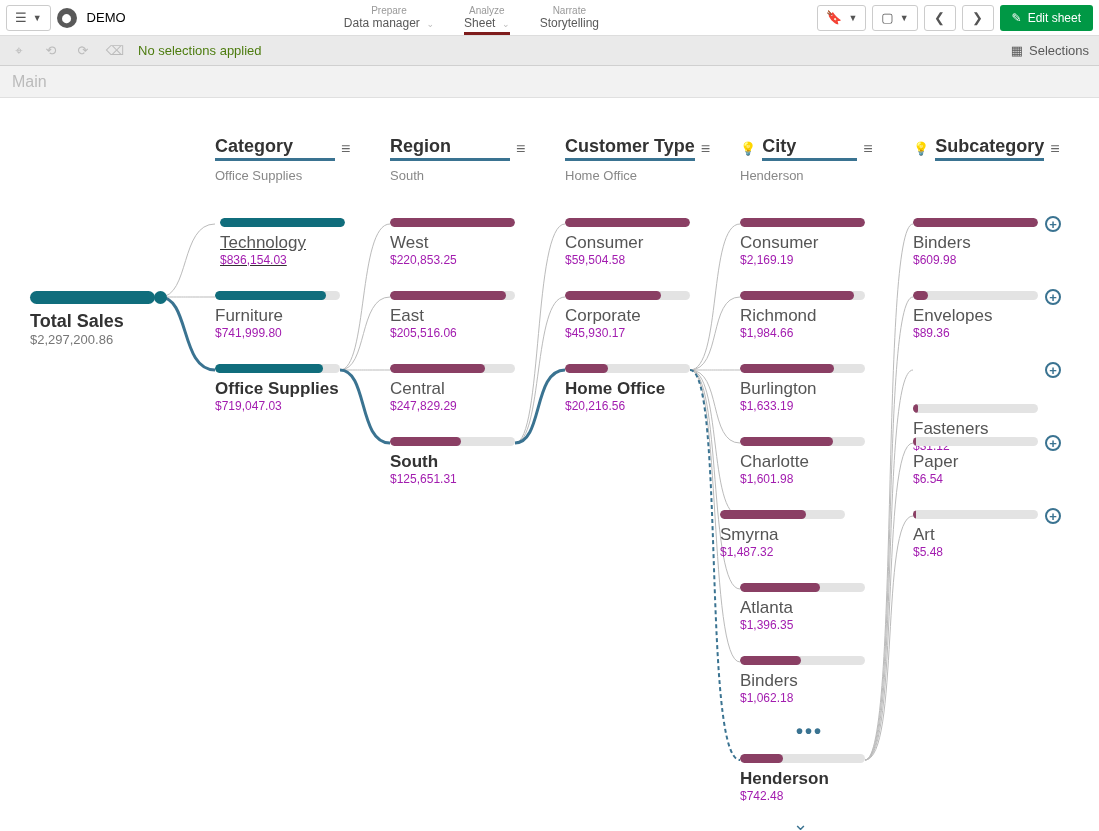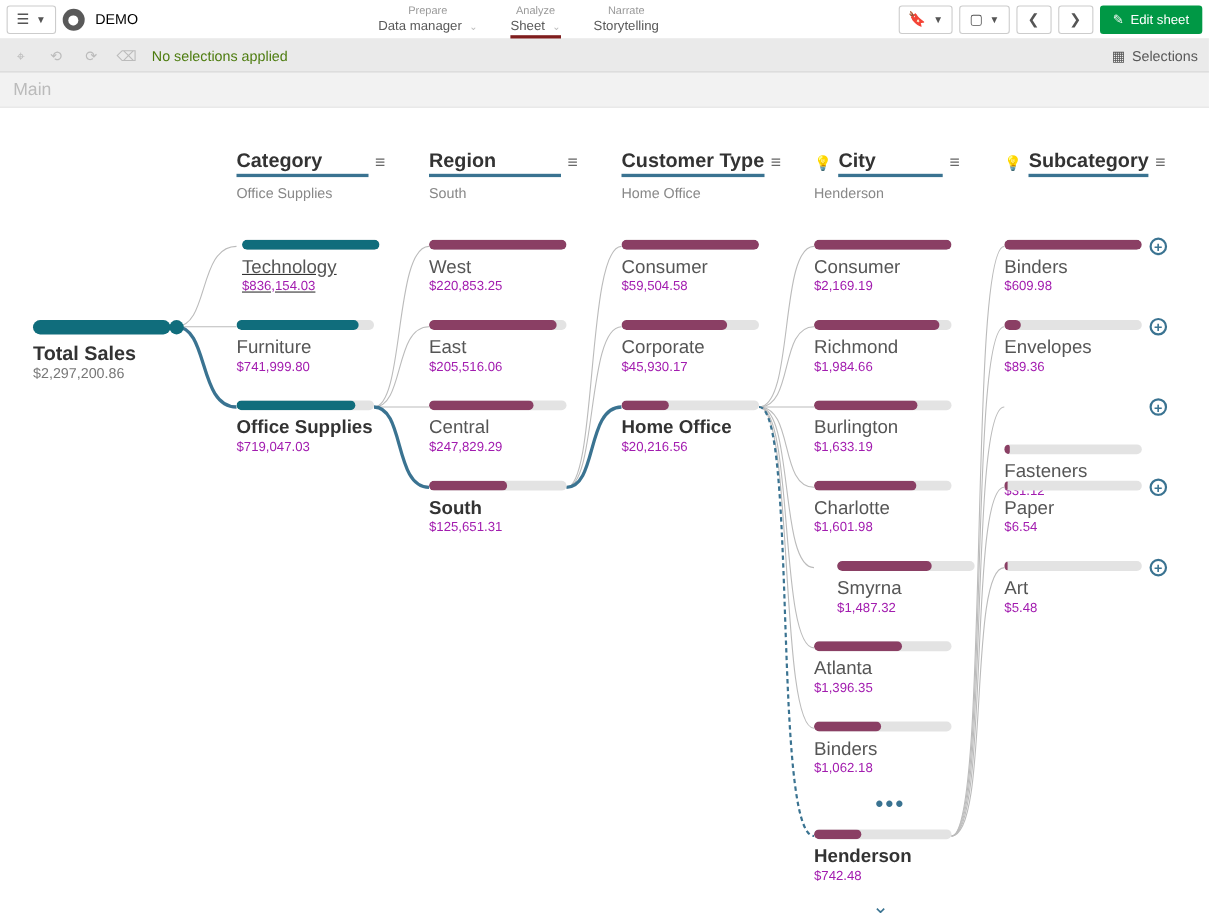--- a/index.html
+++ b/index.html
@@ -276,21 +276,21 @@
         <div class="lbl">Burlington</div>
         <div class="val">$1,633.19</div>
       </div>
       <div class="node purple" style="left: 740px; top: 339px;">
         <div class="bar">
           <div class="fill" style="width:74%"></div>
         </div>
         <div class="lbl">Charlotte</div>
         <div class="val">$1,601.98</div>
       </div>
-      <div class="node purple" style="left: 761px; top: 412px;">
+      <div class="node purple" style="left: 720px; top: 412px;">
         <div class="bar">
           <div class="fill" style="width:69%"></div>
         </div>
         <div class="lbl">Smyrna</div>
         <div class="val">$1,487.32</div>
       </div>
       <div class="node purple" style="left: 740px; top: 485px;">
         <div class="bar">
           <div class="fill" style="width:64%"></div>
         </div>

